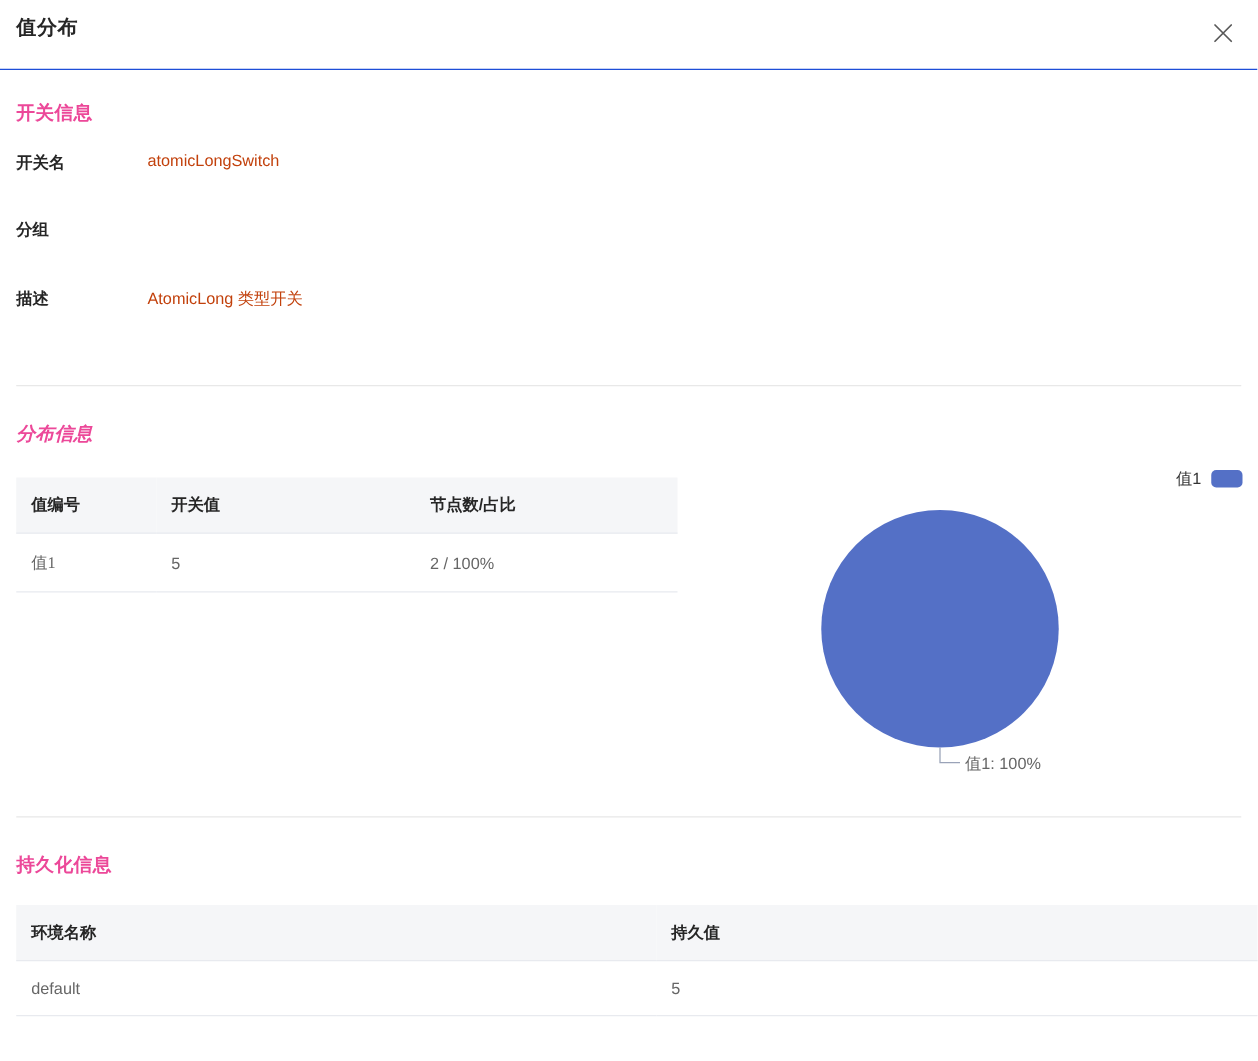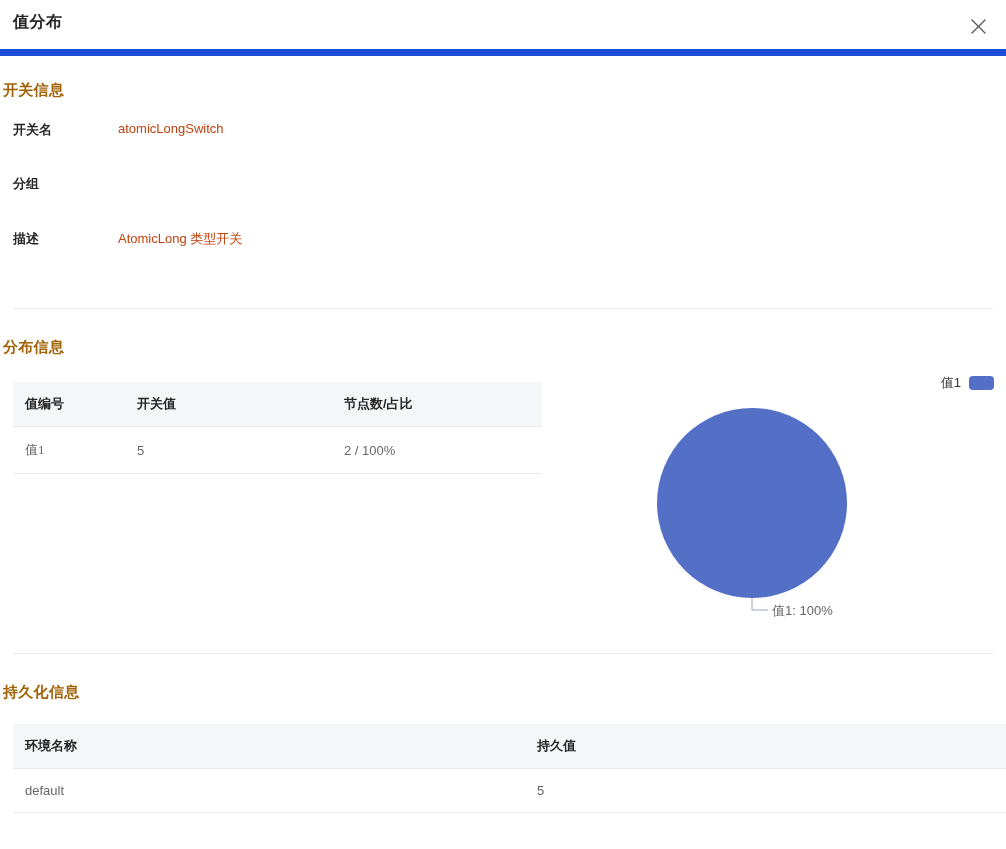--- a/index.html
+++ b/index.html
@@ -15,21 +15,21 @@
     overflow: hidden;
     position: relative;
   }
 
   
   .modal-header {
     position: absolute;
     left: 0; top: 0;
     width: 1006px;
     height: 56px;
-    border-bottom: 7px solid #1d4ed8;
+    border-bottom: 1px solid #1d4ed8;
     box-sizing: border-box;
   }
   .modal-title {
     position: absolute;
     left: 13px;
     top: 12px;
     font-size: 16px;
     font-weight: bold;
     color: #262626;
     letter-spacing: 0.5px;
@@ -44,24 +44,24 @@
     align-items: center;
     justify-content: center;
     cursor: pointer;
     color: #595959;
   }
   .close-btn svg { display: block; }
 
   
   .section-title {
     position: absolute;
-    left: 3px;
+    left: 13px;
     font-size: 15px;
     font-weight: bold;
-    color: #a16207;
+    color: #ec4899;
     letter-spacing: 0.3px;
   }
 
   
   .info-row {
     position: absolute;
     left: 0;
     width: 1006px;
     height: 24px;
   }
@@ -181,21 +181,21 @@
   <div class="info-label">分组</div>
 </div>
 
 <div class="info-row" style="top:230px;padding-left:35px;">
   <div class="info-label">描述</div>
   <div class="info-value">AtomicLong 类型开关</div>
 </div>
 
 <div class="divider" style="top:308px;"></div>
 
-<div class="section-title" style="top:338px;">分布信息</div>
+<div class="section-title" style="top:338px;font-style:italic;">分布信息</div>
 
 <table class="data-table" id="dist-table">
   <thead>
     <tr>
       <th class="c0">值编号</th>
       <th class="c1">开关值</th>
       <th class="c2">节点数/占比</th>
     </tr>
   </thead>
   <tbody>

